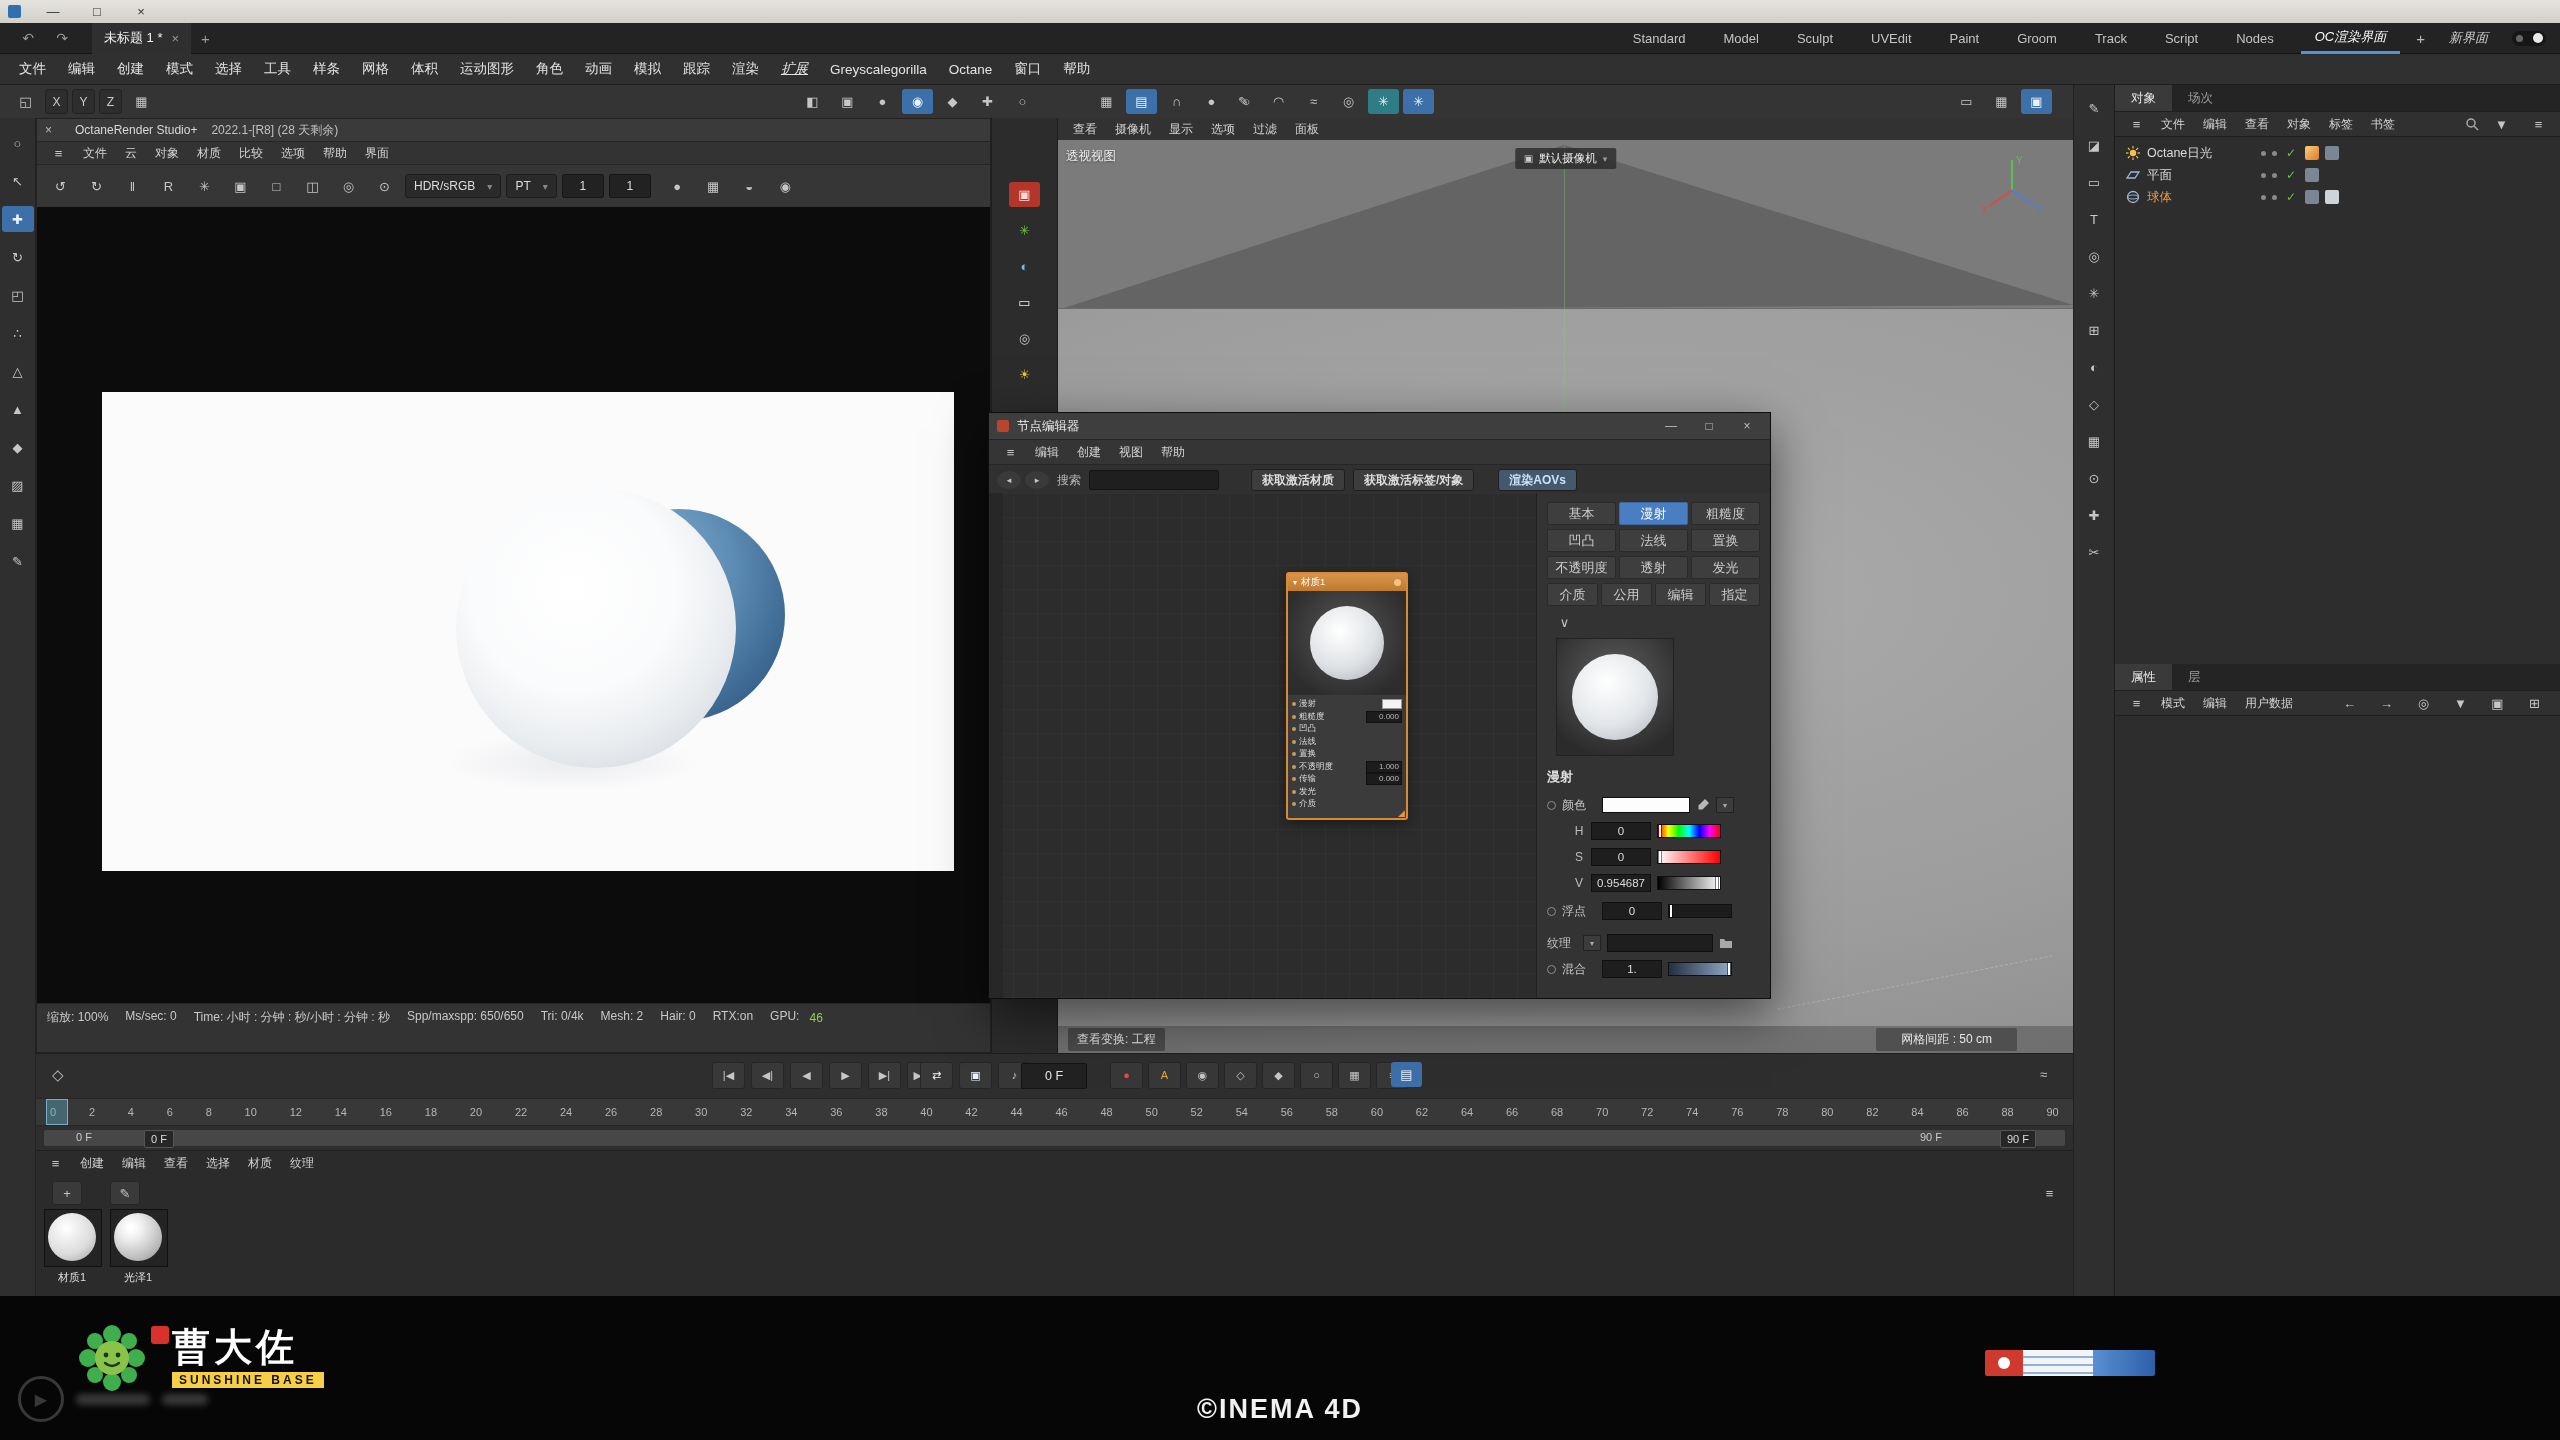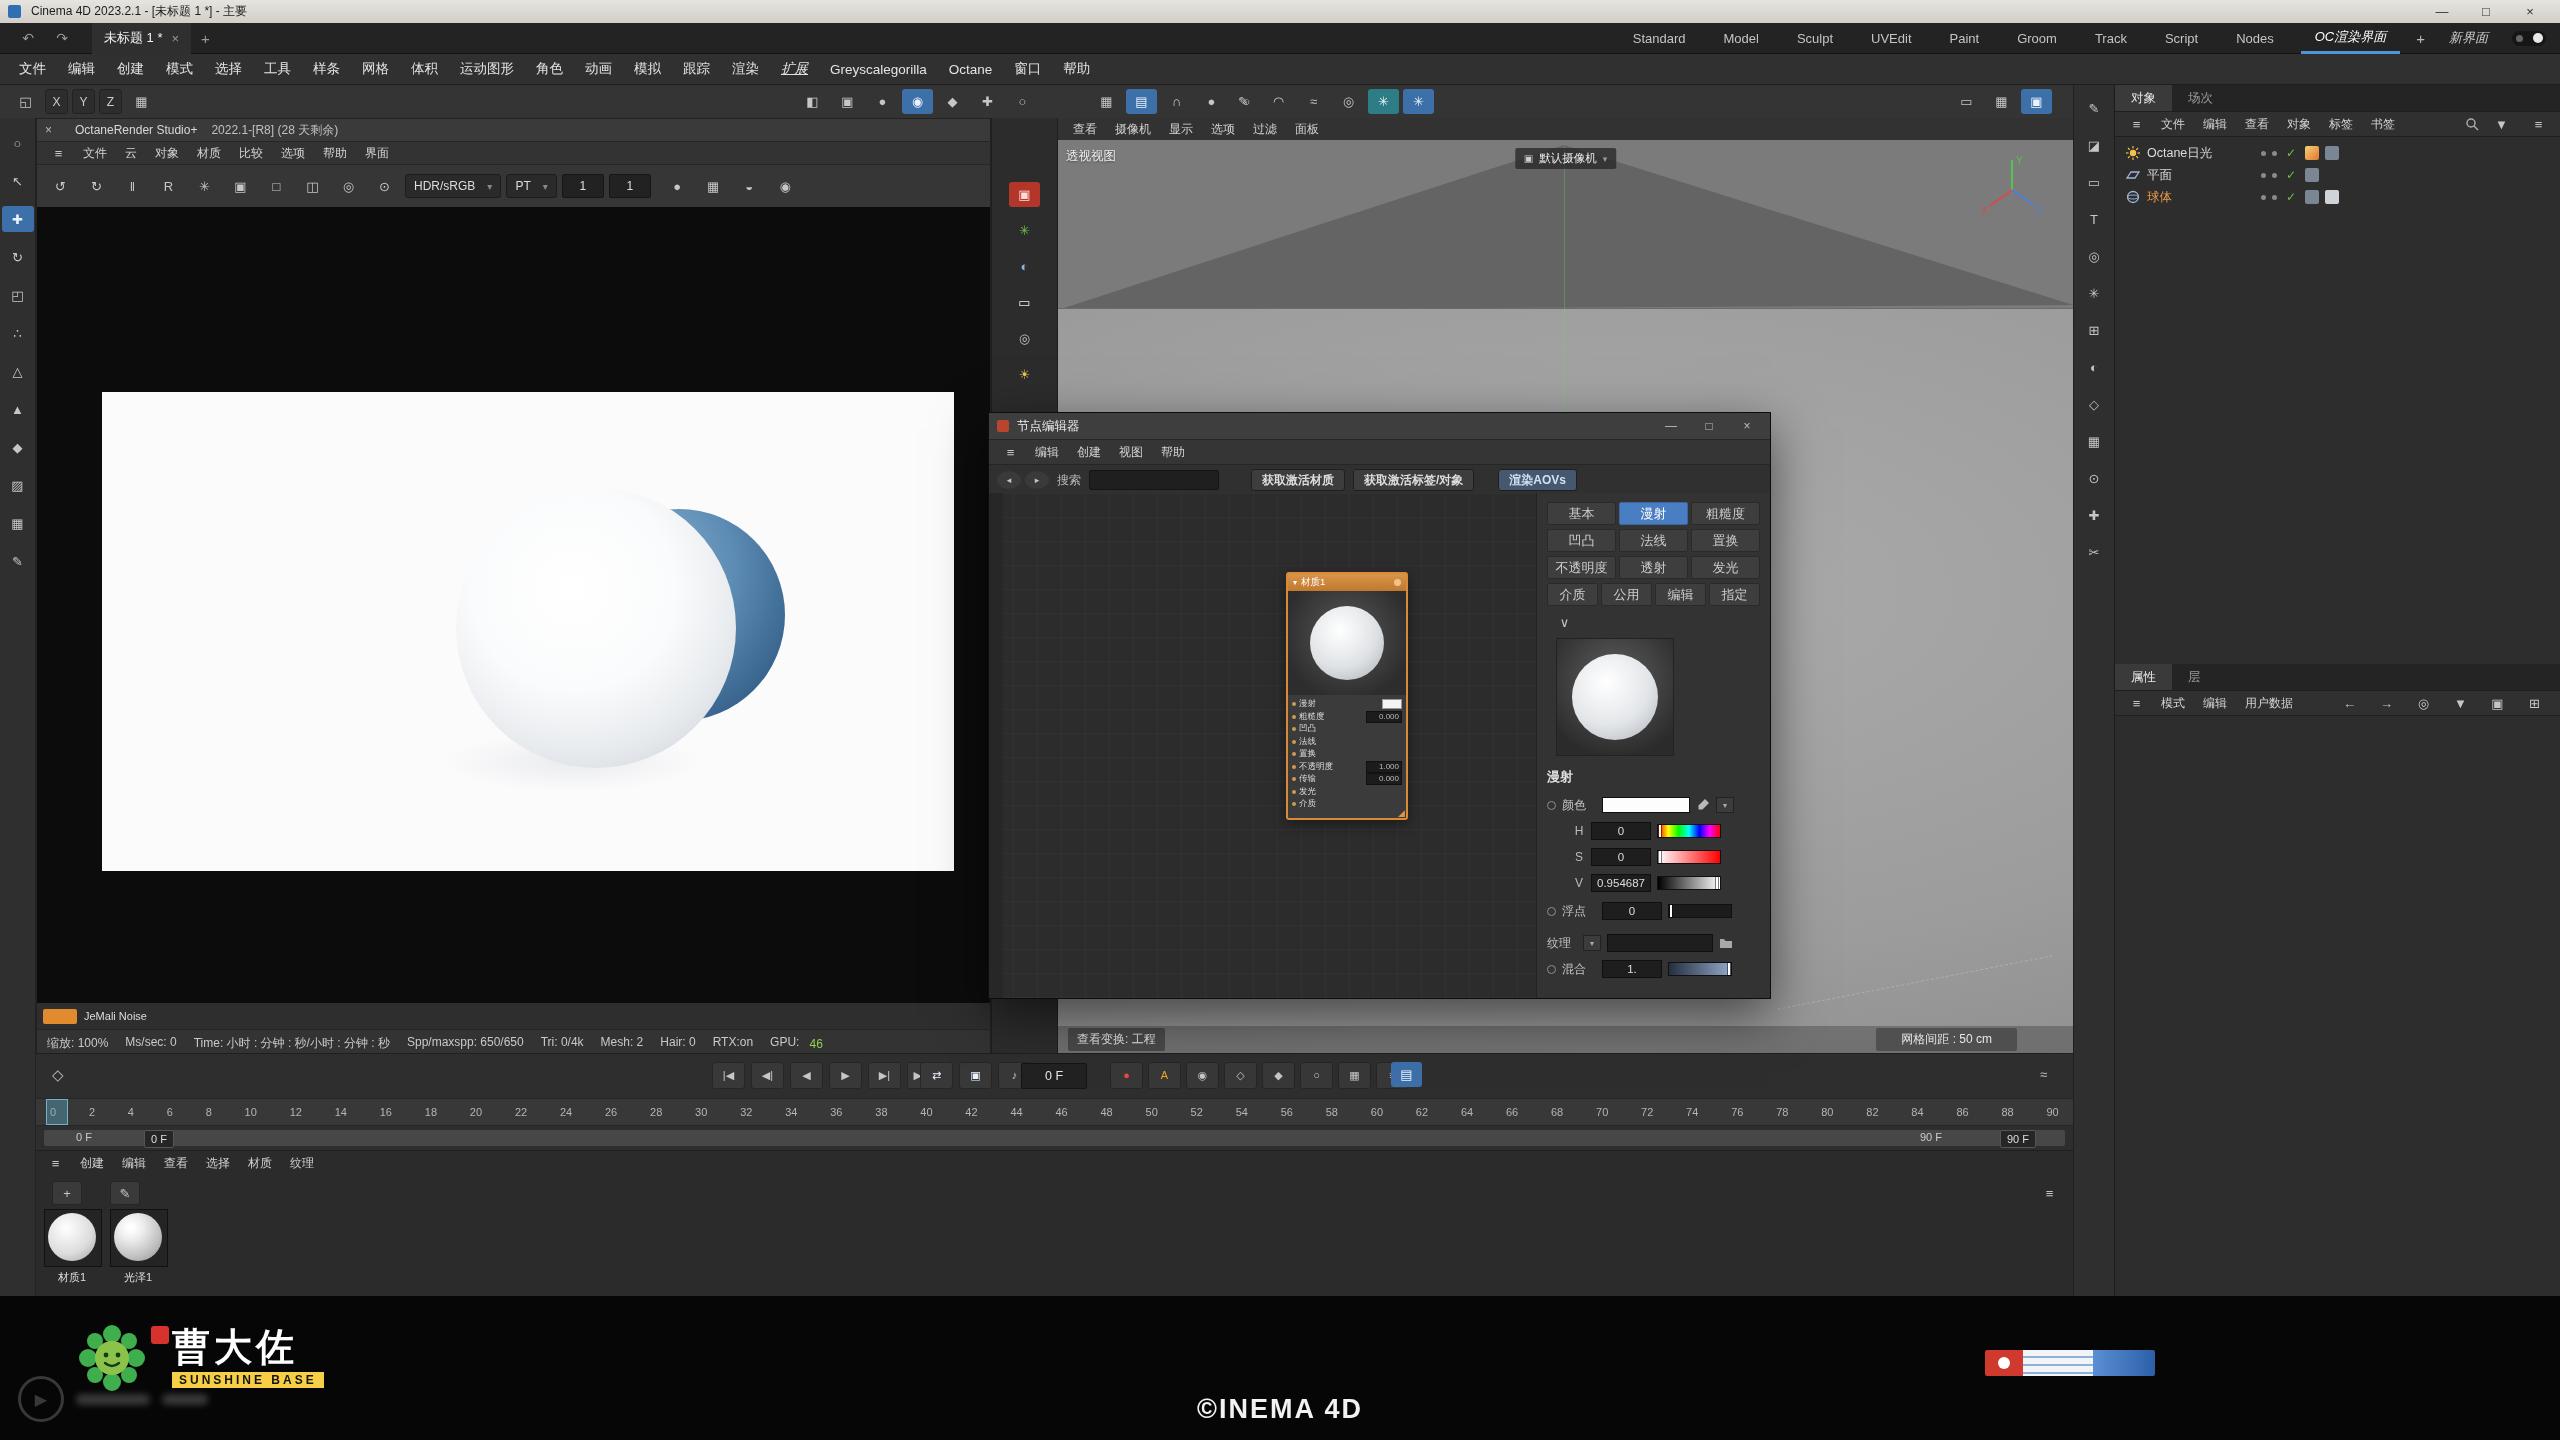--- a/index.html
+++ b/index.html
@@ -272,21 +272,20 @@
 
   svg text{font-family:"Liberation Sans",sans-serif;}
 </style>
 </head>
 <body>
 
 <div id="app">
 
   <div id="titlebar" class="abs">
     <span class="tb-appicon"></span>
-    <span class="title">Cinema 4D 2023.2.1 - [未标题 1 *] - 主要</span>
     <span class="tb-ctl">—</span>
     <span class="tb-ctl">□</span>
     <span class="tb-ctl">×</span>
   </div>
 
   <div id="tabbar" class="abs">
     <span class="row" style="gap:6px;">
         <span class="ibox">↶</span>
         <span class="ibox">↷</span>
       </span>
@@ -441,24 +440,20 @@
           <span class="ibox">◒</span>
           <span class="ibox">◉</span>
         </span>
     </div>
     <div class="oct-view">
       <div class="render-img">
         <div class="sphere-shadow"></div>
         <div class="sphere-blue"></div>
         <div class="sphere-white"></div>
       </div>
-    </div>
-    <div class="oct-tag">
-      <span class="tag-chip"></span>
-      <span class="tag-label">JeMali Noise</span>
     </div>
     <div class="oct-status">
       <span class="stlist">
           <span class="st">缩放: 100%</span>
           <span class="st">Ms/sec: 0</span>
           <span class="st">Time: 小时 : 分钟 : 秒/小时 : 分钟 : 秒</span>
           <span class="st">Spp/maxspp: 650/650</span>
           <span class="st">Tri: 0/4k</span>
           <span class="st">Mesh: 2</span>
           <span class="st">Hair: 0</span>

